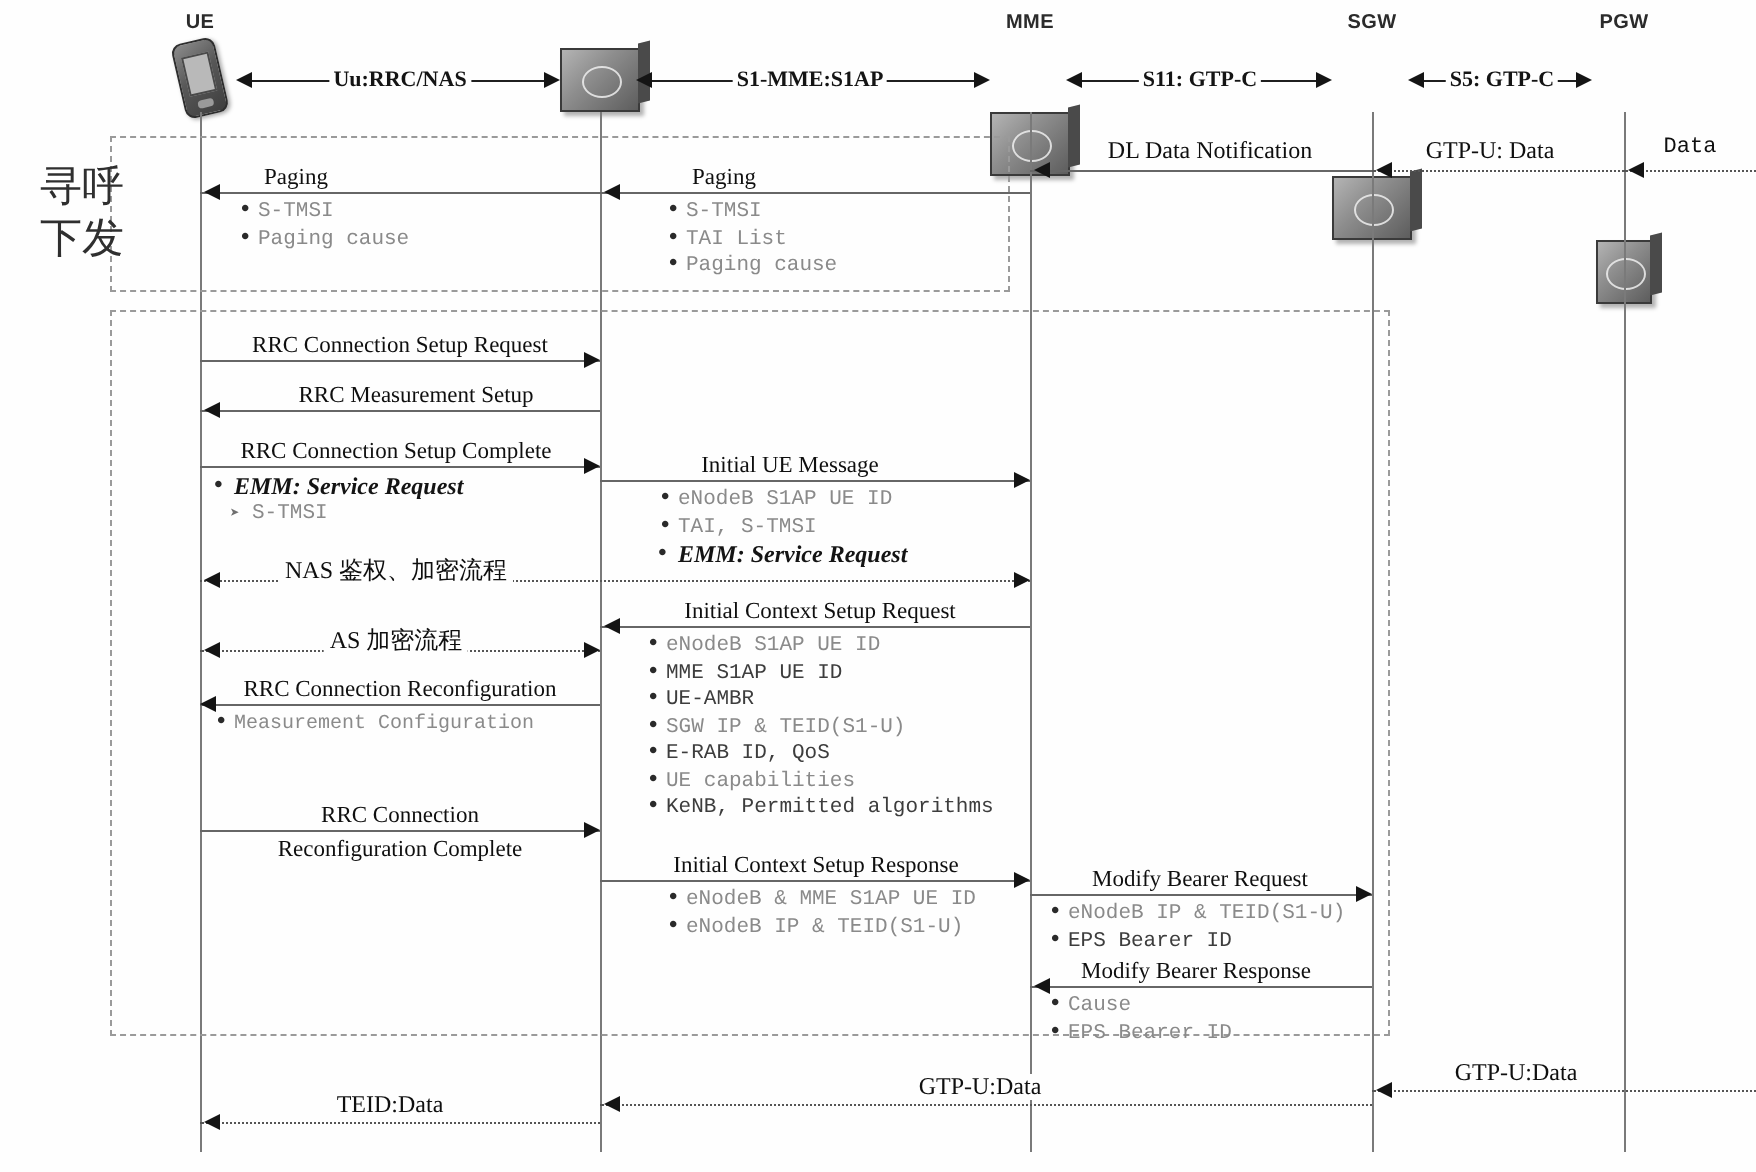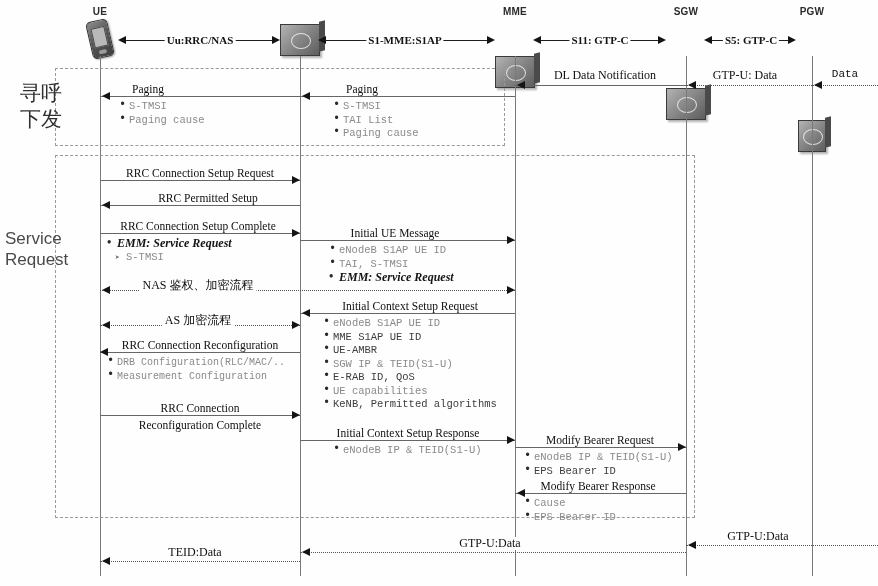--- a/index.html
+++ b/index.html
@@ -263,30 +263,28 @@
   <div class="msg-line" style="left:300px; top:96px; width:215px;"></div>
   <div class="ah left" style="left:302px; top:92px;"></div>
   <div class="msg-label" style="left:362px; top:83px;">Paging</div>
   <div class="params" style="left:332px; top:100px;">
     <div class="li">S-TMSI</div>
     <div class="li">TAI List</div>
     <div class="li">Paging cause</div>
   </div>
 
   <div class="frame dashed" style="left:55px; top:155px; width:640px; height:363px;"></div>
-  <div class="group-label en" style="left:5px; top:228px; width:95px;">Service
-Request</div>
 
   <div class="msg-line" style="left:100px; top:180px; width:200px;"></div>
   <div class="ah right" style="left:292px; top:176px;"></div>
   <div class="msg-label" style="left:200px; top:167px;">RRC Connection Setup Request</div>
 
   <div class="msg-line" style="left:100px; top:205px; width:200px;"></div>
   <div class="ah left" style="left:102px; top:201px;"></div>
-  <div class="msg-label" style="left:208px; top:192px;">RRC Permitted Setup</div>
+  <div class="msg-label" style="left:208px; top:192px;">RRC Measurement Setup</div>
 
   <div class="msg-line" style="left:100px; top:233px; width:200px;"></div>
   <div class="ah right" style="left:292px; top:229px;"></div>
   <div class="msg-label" style="left:198px; top:220px;">RRC Connection Setup Complete</div>
   <div class="params" style="left:106px; top:237px;">
     <div class="li emm"><span>EMM: Service Request</span></div>
     <div class="li sub">S-TMSI</div>
   </div>
 
   <div class="msg-line" style="left:300px; top:240px; width:215px;"></div>
@@ -318,33 +316,33 @@
 
   <div class="msg-line dotted" style="left:100px; top:325px; width:200px;"></div>
   <div class="ah left" style="left:102px; top:321px;"></div>
   <div class="ah right" style="left:292px; top:321px;"></div>
   <div class="msg-label cn" style="left:198px; top:314px;">AS 加密流程</div>
 
   <div class="msg-line" style="left:100px; top:352px; width:200px;"></div>
   <div class="ah left" style="left:100px; top:348px;"></div>
   <div class="msg-label" style="left:200px; top:339px;">RRC Connection Reconfiguration</div>
   <div class="params" style="left:106px; top:356px; font-size:10px;">
-    <div class="li">DRB Configuration(RLC/MAC/..</div>
     <div class="li">Measurement Configuration</div>
   </div>
 
   <div class="msg-line" style="left:100px; top:415px; width:200px;"></div>
   <div class="ah right" style="left:292px; top:411px;"></div>
   <div class="msg-label" style="left:200px; top:402px;">RRC Connection</div>
   <div class="msg-label" style="left:200px; top:419px;">Reconfiguration Complete</div>
 
   <div class="msg-line" style="left:300px; top:440px; width:215px;"></div>
   <div class="ah right" style="left:507px; top:436px;"></div>
   <div class="msg-label" style="left:408px; top:427px;">Initial Context Setup Response</div>
   <div class="params" style="left:332px; top:444px;">
+    <div class="li">eNodeB &amp; MME S1AP UE ID</div>
     <div class="li">eNodeB IP &amp; TEID(S1-U)</div>
   </div>
 
   <div class="msg-line" style="left:515px; top:447px; width:171px;"></div>
   <div class="ah right" style="left:678px; top:443px;"></div>
   <div class="msg-label" style="left:600px; top:434px;">Modify Bearer Request</div>
   <div class="params" style="left:523px; top:451px;">
     <div class="li">eNodeB IP &amp; TEID(S1-U)</div>
     <div class="li dark">EPS Bearer ID</div>
   </div>

